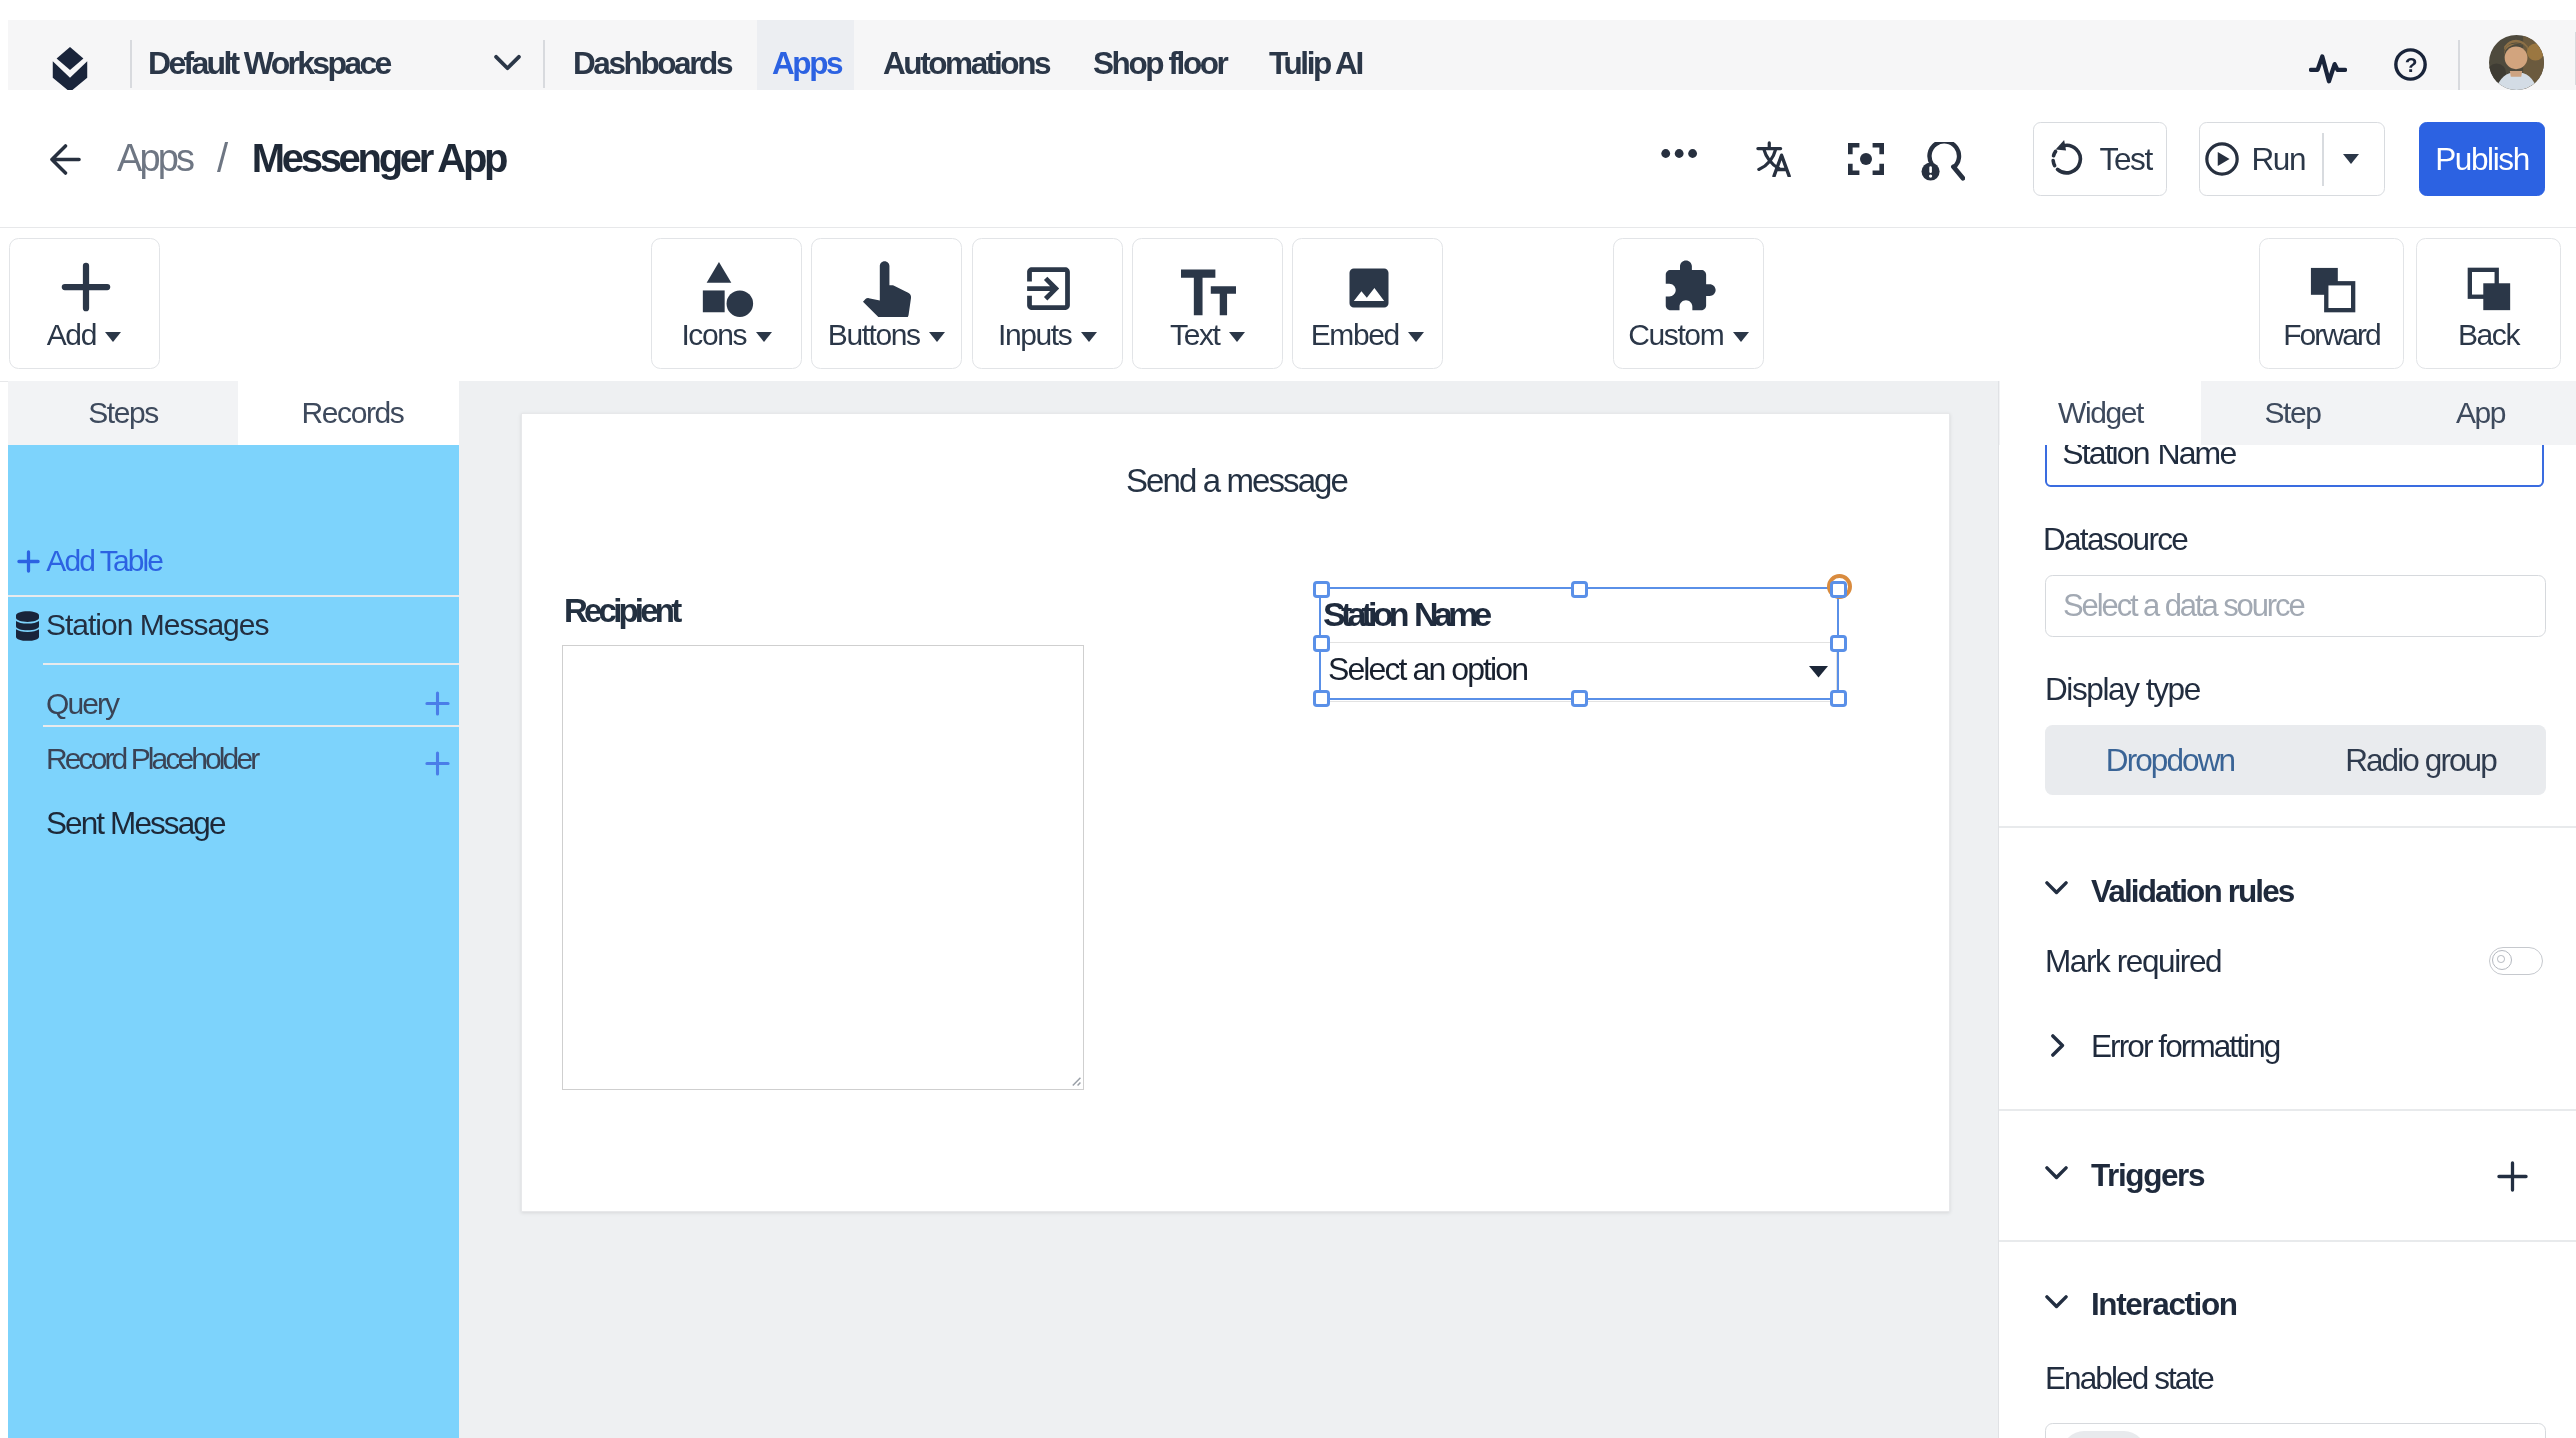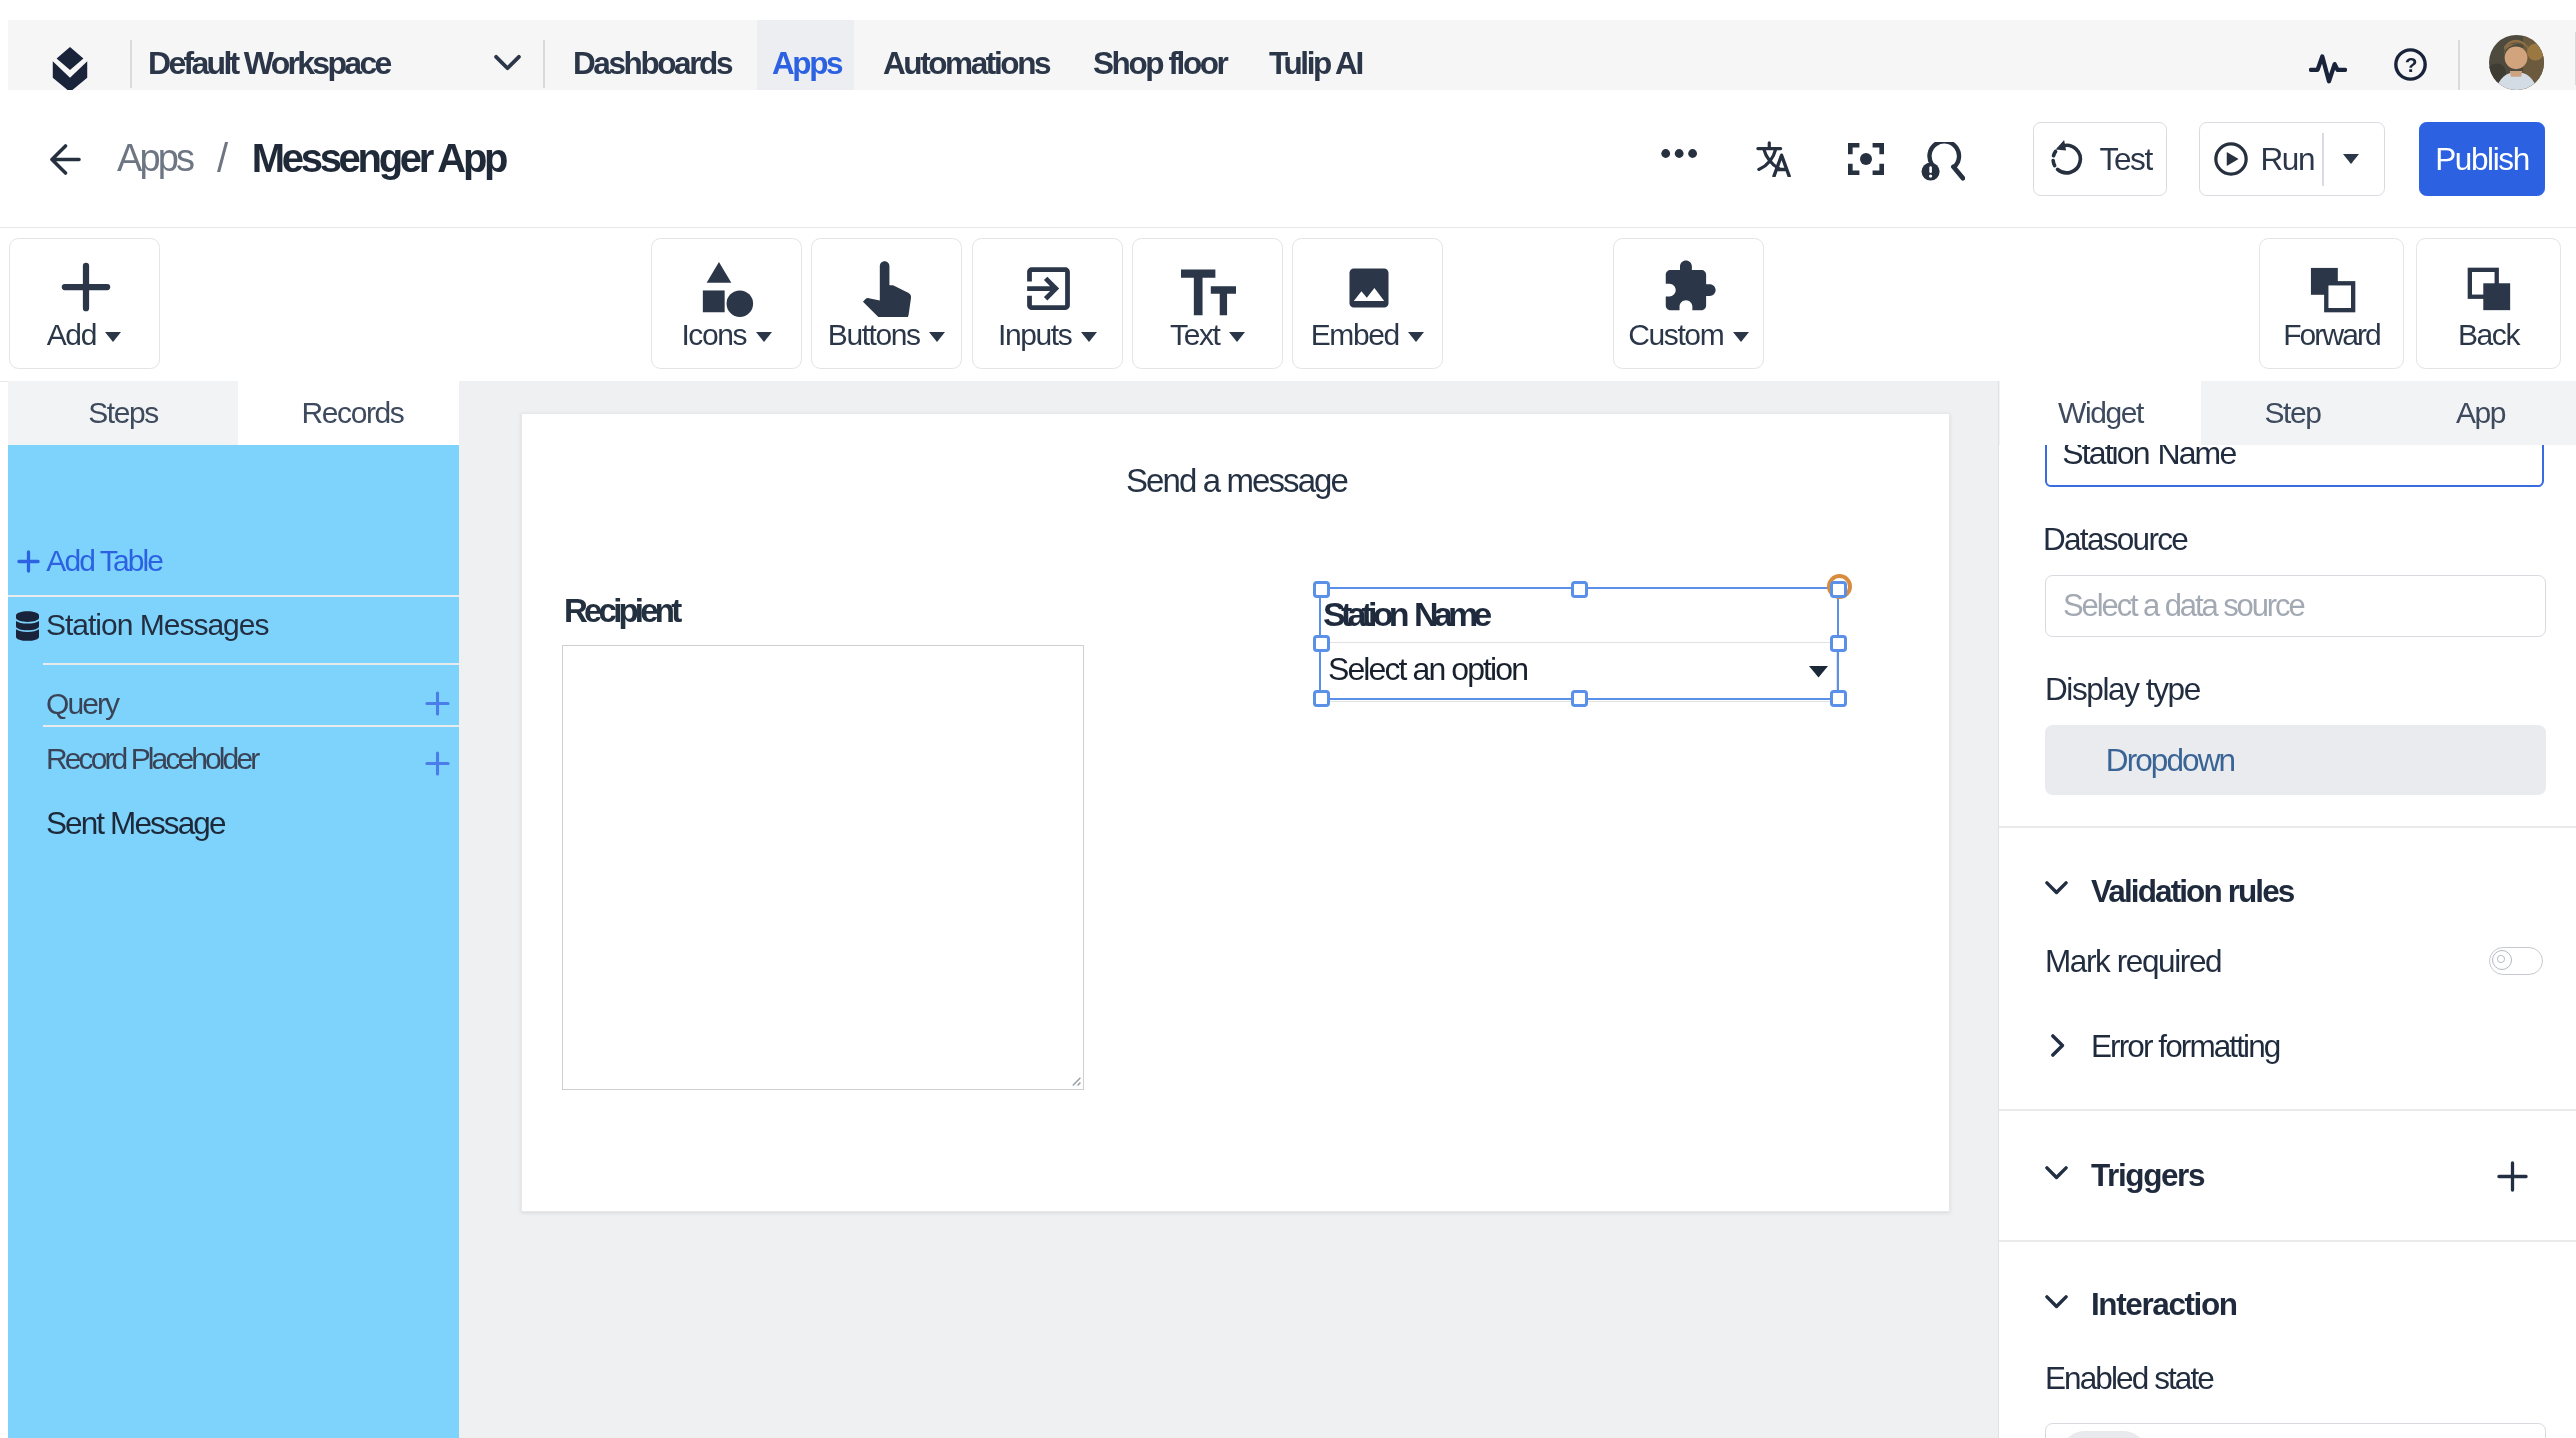--- a/index.html
+++ b/index.html
@@ -120,21 +120,21 @@
       <circle cx="12" cy="35.8" r="1.7" fill="#fff"></circle>
     </svg>
     <div class="btn" style="left:2033px;top:32px;width:134px;height:74px">
       <svg width="38" height="38" viewBox="0 0 40 40" style="margin-right:13.4px">
         <path d="M16 6 A14.5 14.5 0 1 1 10 31" fill="none" stroke="#27303f" stroke-width="3.8" stroke-linecap="round"></path>
         <path d="M7 27 A14.5 14.5 0 0 1 8 12" fill="none" stroke="#27303f" stroke-width="3.8" stroke-linecap="round" stroke-dasharray="5.5 5"></path>
         <path d="M17 0 L19 11 L8 10 Z" fill="#27303f"></path>
       </svg>
       Test
     </div>
-    <div class="btn" style="left:2199px;top:32px;width:186px;height:74px;justify-content:flex-start;padding-left:13px">
+    <div class="btn" style="left:2199px;top:32px;width:186px;height:74px;justify-content:flex-start;padding-left:4px">
       <svg width="36" height="36" viewBox="0 0 38 38" style="margin-right:11.5px">
         <circle cx="19" cy="19" r="16" fill="none" stroke="#27303f" stroke-width="3.4"></circle>
         <path d="M14.5 11.5 L27 19 L14.5 26.5 Z" fill="#27303f"></path>
       </svg>
       Run
       <div style="position:absolute;left:122px;top:9.5px;width:1.9px;height:53px;background:#d8dbdf"></div>
       <div class="caret" style="position:absolute;left:143px;top:31px;margin:0"></div>
     </div>
     <div class="btn" style="left:2419px;top:32px;width:126px;height:74px;background:#2c62e2;border-color:#2c62e2;color:#fff">Publish</div>
   </div>
@@ -268,20 +268,21 @@
       <div class="tab" style="left:202px;width:183px">Step</div>
       <div class="tab" style="left:386px;width:191px">App</div>
     </div>
     <div class="abs" style="left:44px;top:140px;font-size:31.5px;color:#222d3f;letter-spacing:-1.7px">Datasource</div>
     <div class="abs" style="left:46px;top:194px;width:501px;height:62px;border:1.9px solid #d6d9dd;border-radius:7.6px;background:#fff">
       <div class="abs" style="left:17px;top:12.4px;font-size:31px;color:#a2a9b3;letter-spacing:-2.1px">Select a data source</div>
     </div>
     <div class="abs" style="left:46px;top:290px;font-size:31.5px;color:#222d3f">Display type</div>
     <div class="abs" style="left:46px;top:344px;width:501px;height:70px;background:#e9ebee;border-radius:7.6px">
       <div class="abs" style="left:0;top:0;width:250px;height:70px;display:flex;align-items:center;justify-content:center;font-size:31.5px;color:#3a6496;letter-spacing:-1.9px">Dropdown</div>
+      <div class="abs" style="left:250px;top:0;width:251px;height:70px;display:flex;align-items:center;justify-content:center;font-size:31.5px;color:#2f3b4e;letter-spacing:-1.9px">Radio group</div>
     </div>
     <div class="hdiv" style="left:0;top:445px;width:578px"></div>
     <svg class="abs" style="left:46px;top:499px" width="23" height="15.3" viewBox="0 0 24 16">
         <path class="chev" d="M2 3 L12 13 L22 3"></path>
       </svg>
     <div class="abs" style="left:92px;top:492px;font-size:31.5px;font-weight:700;color:#1f2a3c;letter-spacing:-1.9px">Validation rules</div>
     <div class="abs" style="left:46px;top:562px;font-size:31.5px;color:#222d3f">Mark required</div>
     <div class="abs" style="left:490px;top:566px;width:54px;height:28px;border:1.9px solid #c6c9ce;border-radius:14.3px;background:#fff">
       <div class="abs" style="left:1.9px;top:1.9px;width:20px;height:20px;border:1.9px solid #b4b8bf;border-radius:50%">
         <div class="abs" style="left:4.3px;top:4.3px;width:7.6px;height:7.6px;border:1.9px solid #b4b8bf;border-radius:50%"></div>

